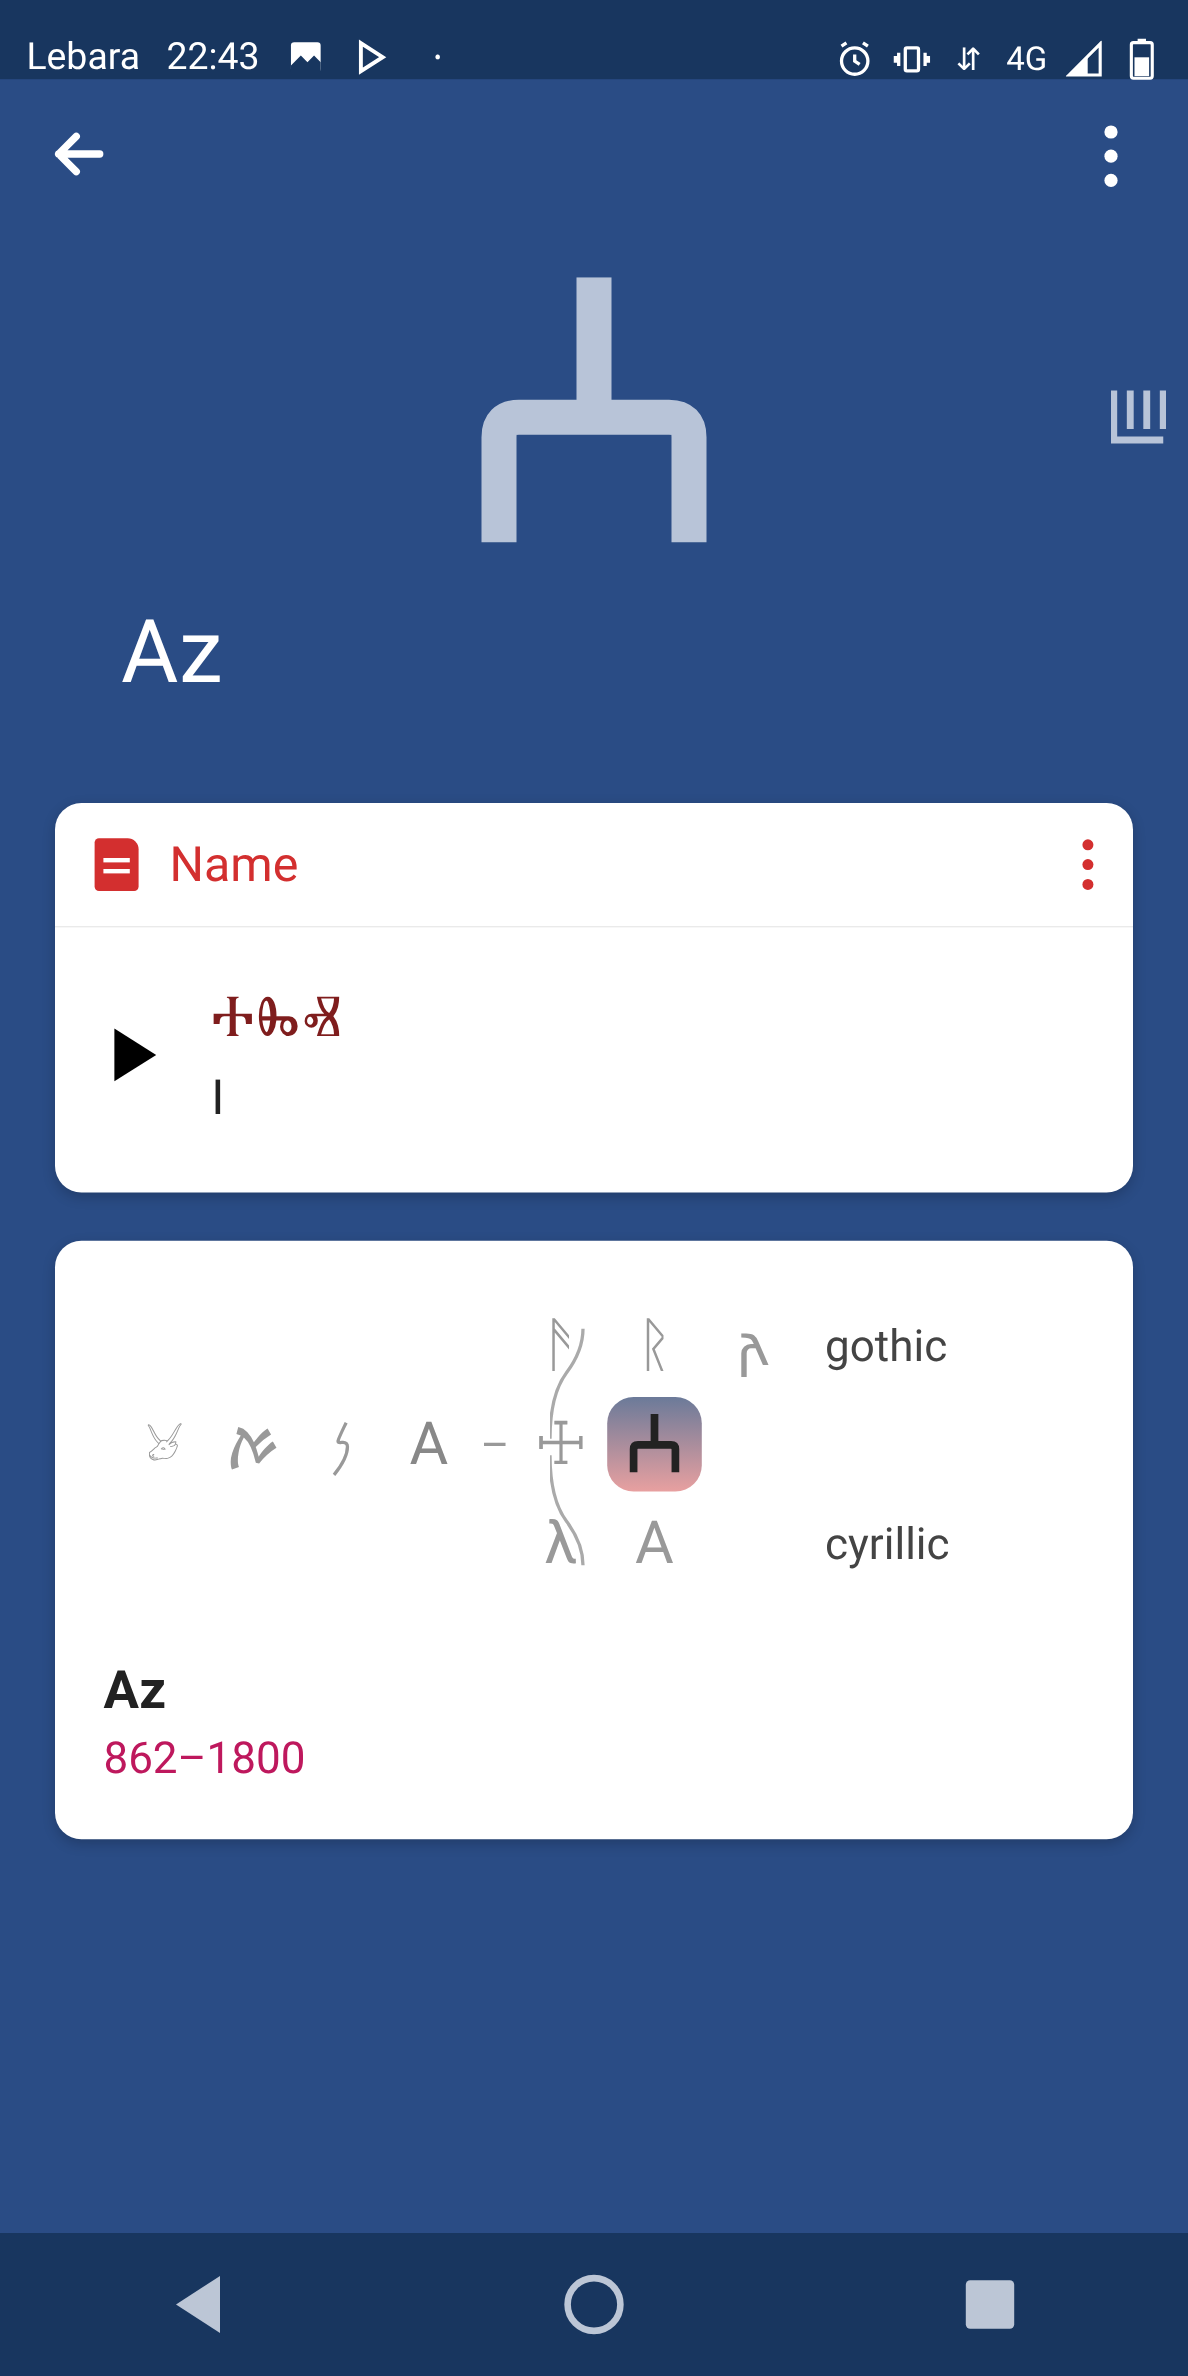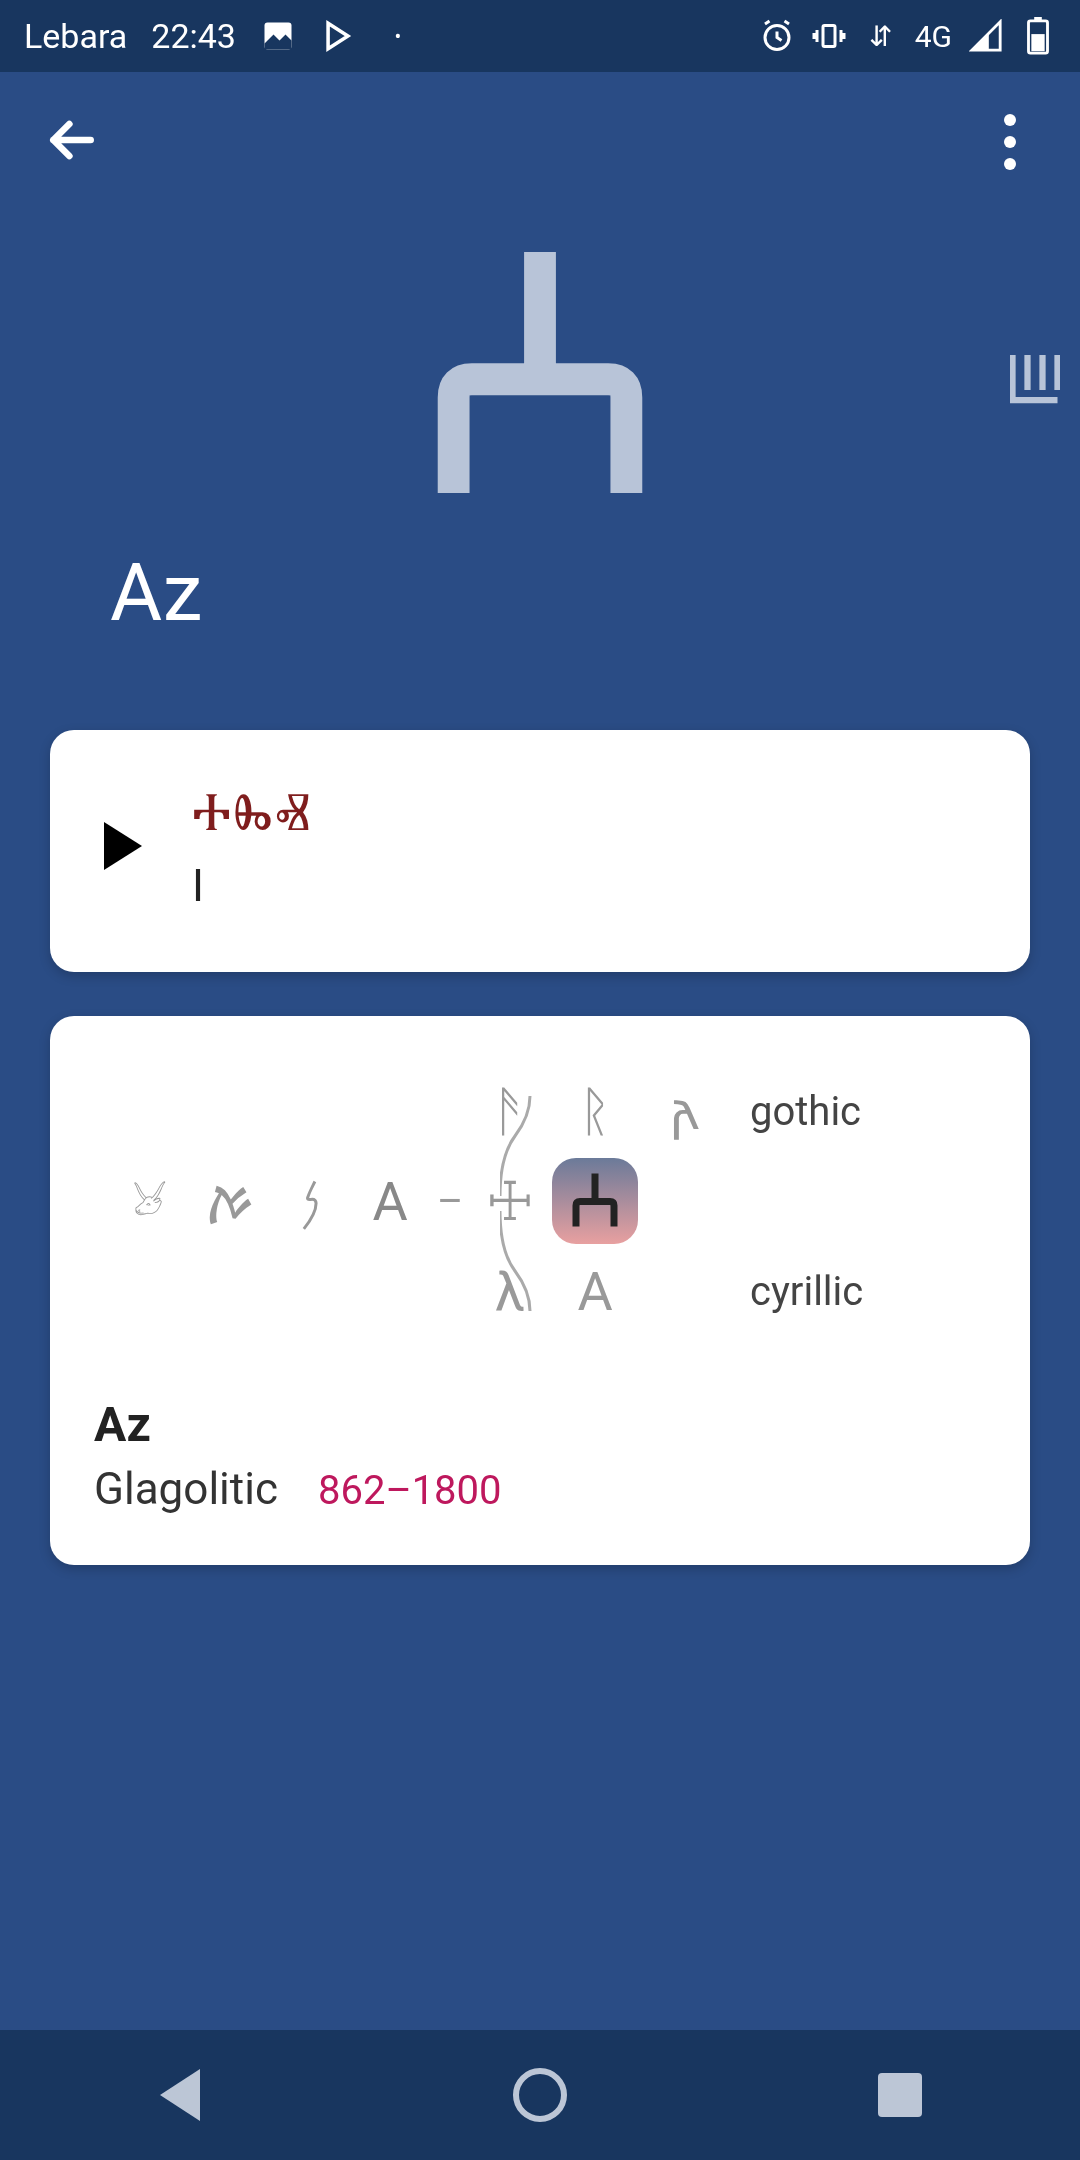--- a/index.html
+++ b/index.html
@@ -5,21 +5,21 @@
   * { box-sizing: border-box; margin: 0; padding: 0; }
   html, body { width: 1080px; height: 2160px; overflow: hidden; font-family: -apple-system, BlinkMacSystemFont, "Segoe UI", Roboto, sans-serif; }
   body { background: #2a4c85; display: flex; flex-direction: column; }
 
   
   .status-bar {
     height: 72px;
     background: #18365f;
     color: #fff;
     display: flex;
-    align-items: center;
+    align-items: flex-end;
     padding: 0 24px;
     font-size: 34px;
   }
   .status-left { display: flex; align-items: center; gap: 24px; }
   .status-right { margin-left: auto; display: flex; align-items: center; gap: 16px; }
   .status-icon { width: 36px; height: 36px; display: inline-flex; align-items: center; justify-content: center; }
 
   
   .app-bar {
     height: 140px;
@@ -259,20 +259,29 @@
     <svg width="50" height="56" viewBox="0 0 40 44" fill="none" stroke="#b8c4d8" stroke-width="5">
       <path d="M2 2 V38 H38 M14 2 V30 M26 2 V30 M38 2 V30"></path>
     </svg>
   </div>
   <div class="hero-title">Az</div>
 </div>
 
 <div class="cards">
 
   <div class="card">
+    <div class="card-header">
+      <div class="doc-icon"></div>
+      <div class="card-title">Name</div>
+      <div class="card-more">
+        <span class="cdot"></span>
+          <span class="cdot"></span>
+          <span class="cdot"></span>
+      </div>
+    </div>
     <div class="name-body">
       <div class="play-icon"></div>
       <div class="name-text">
         <div class="name-glag">ⰀⰈⰟ</div>
         <div class="name-sub">I</div>
       </div>
     </div>
   </div>
 
   <div class="card">
@@ -316,21 +325,20 @@
         <span style="grid-column:5;grid-row:3"></span>
         <span class="evo-glyph" style="grid-column:6;grid-row:3">λ</span>
         <span class="evo-glyph" style="grid-column:7;grid-row:3">А</span>
         <span style="grid-column:8;grid-row:3"></span>
         <span class="evo-label" style="grid-column:9;grid-row:3">cyrillic</span>
       </div>
     </div>
     <div class="evo-footer">
       <div class="evo-name">Az</div>
       <div class="evo-row">
-        <span class="evo-script">Glagolitic</span>
         <span class="evo-dates">862–1800</span>
       </div>
     </div>
   </div>
 
 </div>
 
 <div class="nav-bar">
   <div class="nav-btn">
       <div class="nav-back"></div>

